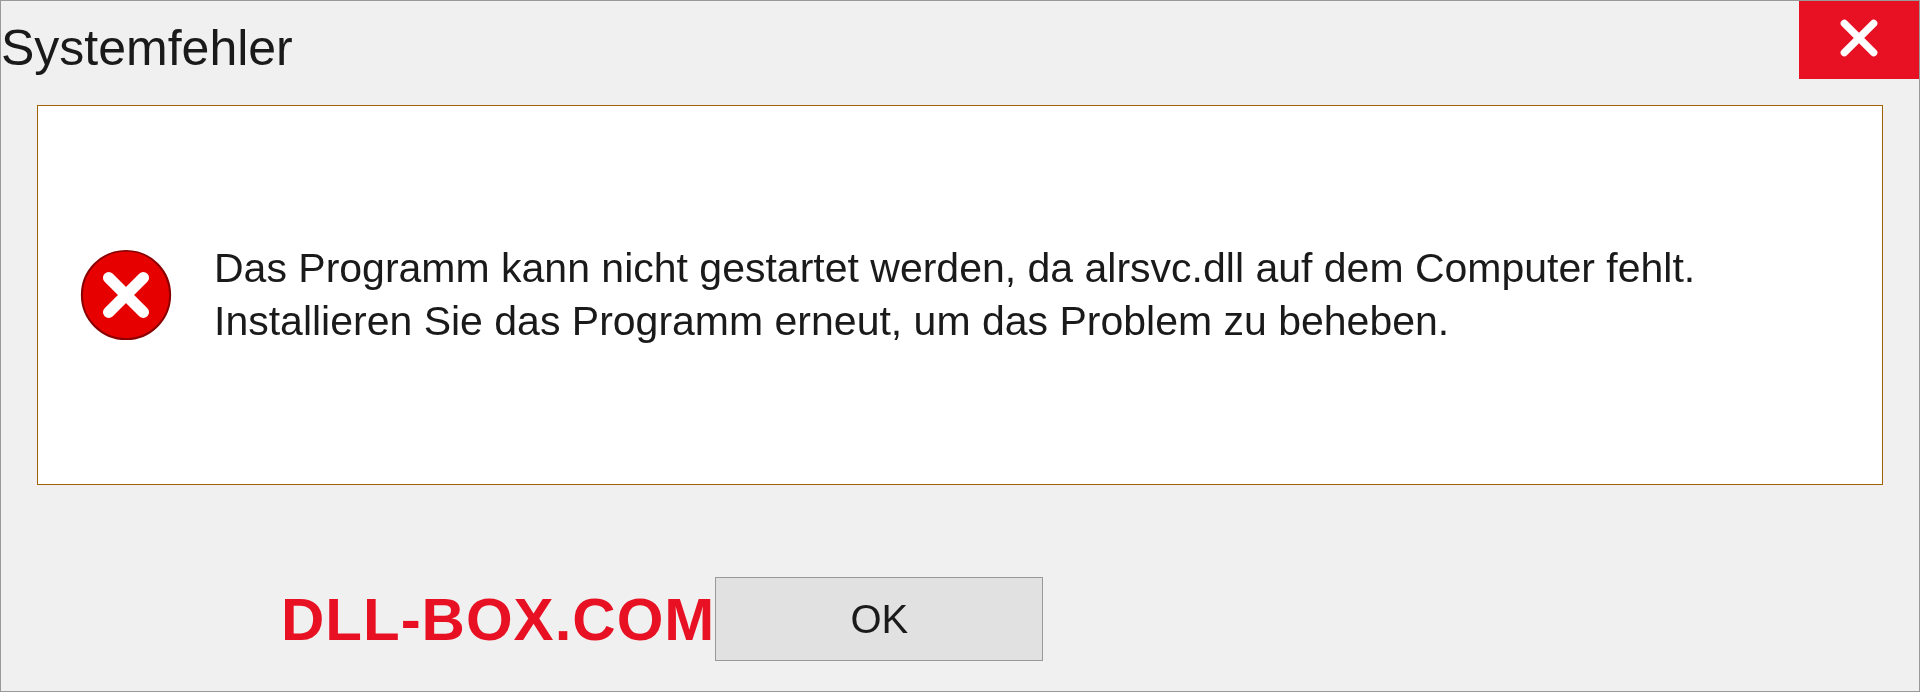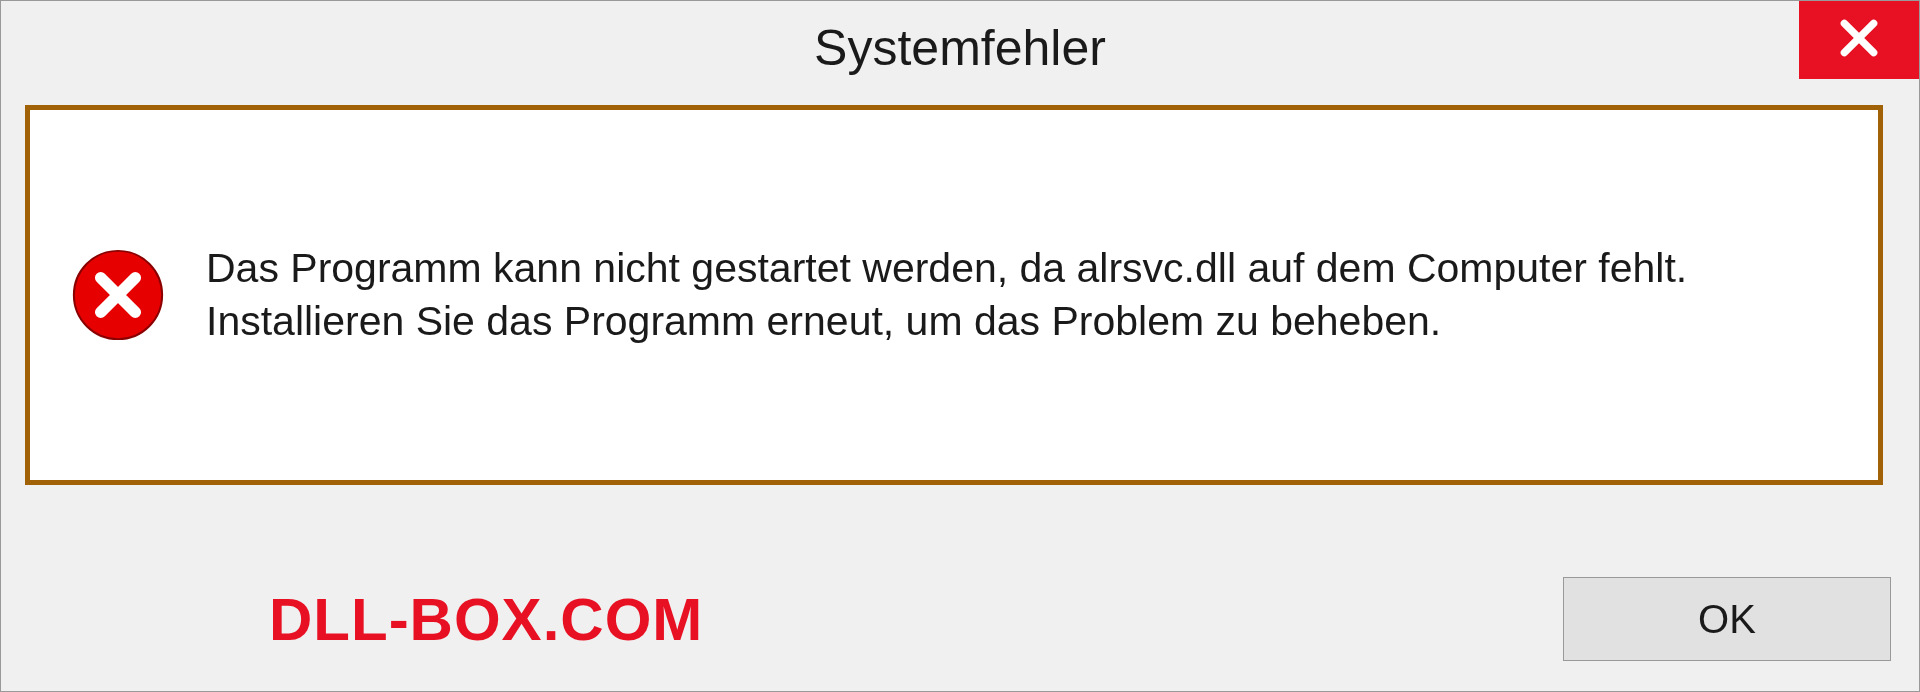--- a/index.html
+++ b/index.html
@@ -13,21 +13,20 @@
       background: #f0f0f0;
       font-family: "Segoe UI", Arial, sans-serif;
       position: relative;
       border: 1px solid #999;
     }
     .titlebar {
       position: relative;
       height: 94px;
       display: flex;
       align-items: center;
-      justify-content: center;
     }
     .title {
       font-size: 50px;
       color: #1a1a1a;
       font-weight: 400;
     }
     .close-btn {
       position: absolute;
       top: 0;
       right: 0;
@@ -37,23 +36,23 @@
       display: flex;
       align-items: center;
       justify-content: center;
       cursor: pointer;
     }
     .close-btn svg {
       width: 44px;
       height: 44px;
     }
     .content-box {
-      margin: 10px 36px 0 24px;
+      margin: 10px 36px 0 36px;
       background: #ffffff;
-      border: 5px solid #a16207;
+      border: 1px solid #a16207;
       height: 380px;
       display: flex;
       align-items: center;
       padding: 0 40px;
     }
     .error-icon {
       flex-shrink: 0;
       width: 96px;
       height: 96px;
       margin-right: 40px;
@@ -66,24 +65,24 @@
     .message {
       font-size: 41px;
       color: #1a1a1a;
       line-height: 1.3;
     }
     .footer {
       position: absolute;
       bottom: 30px;
       left: 0;
       right: 0;
-      padding: 0 28px;
+      padding: 0 40px;
       display: flex;
       align-items: center;
-      justify-content: space-between;
+      justify-content: flex-start;
     }
     .watermark {
       font-size: 60px;
       font-weight: 900;
       color: #e81123;
       letter-spacing: 1px;
       font-family: Arial, sans-serif;
       margin-left: 240px;
     }
     .ok-btn {

